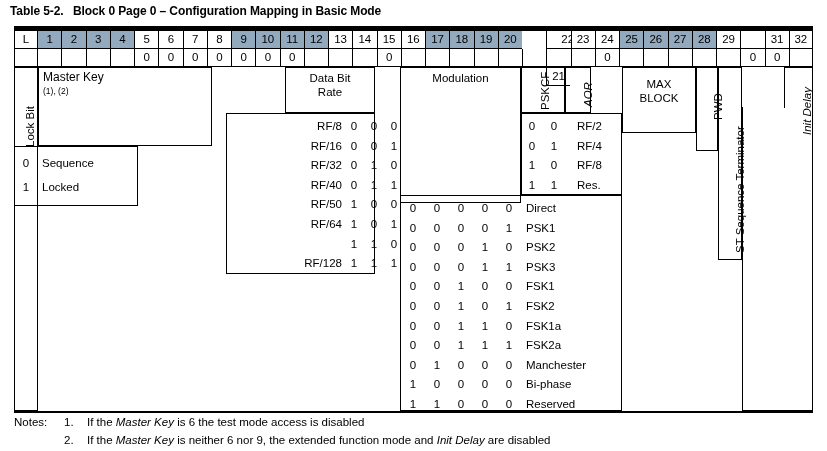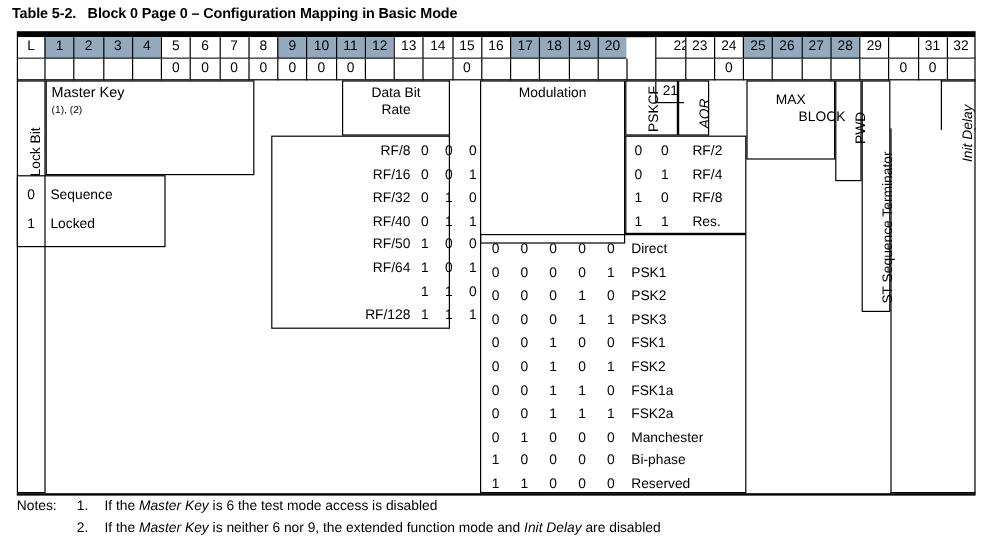--- a/index.html
+++ b/index.html
@@ -346,21 +346,21 @@
       <span class="bitc" style="left: 30px;">1</span>
       <span class="bitc" style="left: 54px;">0</span>
       <span class="bitc" style="left: 78px;">0</span>
       <span class="bitc" style="left: 102px;">0</span>
       <span class="name" style="left: 126px;">Reserved</span>
     </div>
   </div>
 
 <div class="fbox" style="left:622px;top:67px;width:74px;height:66px;"></div>
 <div class="flabel" style="left:622px;top:78px;width:74px;">MAX</div>
-<div class="flabel" style="left:622px;top:92px;width:74px;margin-left:26px;">BLOCK</div>
+<div class="flabel" style="left:622px;top:92px;width:74px;">BLOCK</div>
 
 <div class="fbox" style="left:696px;top:67px;width:22px;height:84px;"></div>
 <div class="vlabel" style="left:712px;top:120px;">PWD</div>
 
 <div class="fbox" style="left:718px;top:67px;width:24px;height:193px;"></div>
 <div class="vlabel" style="left:734px;top:253px;">ST Sequence Terminator</div>
 
 <div class="fbox" style="left:784px;top:67px;width:29px;height:41px;border-bottom:none;"></div>
 <div class="fbox" style="left:742px;top:107px;width:71px;height:304px;border-top:none;"></div>
 <div class="abs" style="left:784px;top:107px;width:1px;height:1px;background:#000;"></div>

